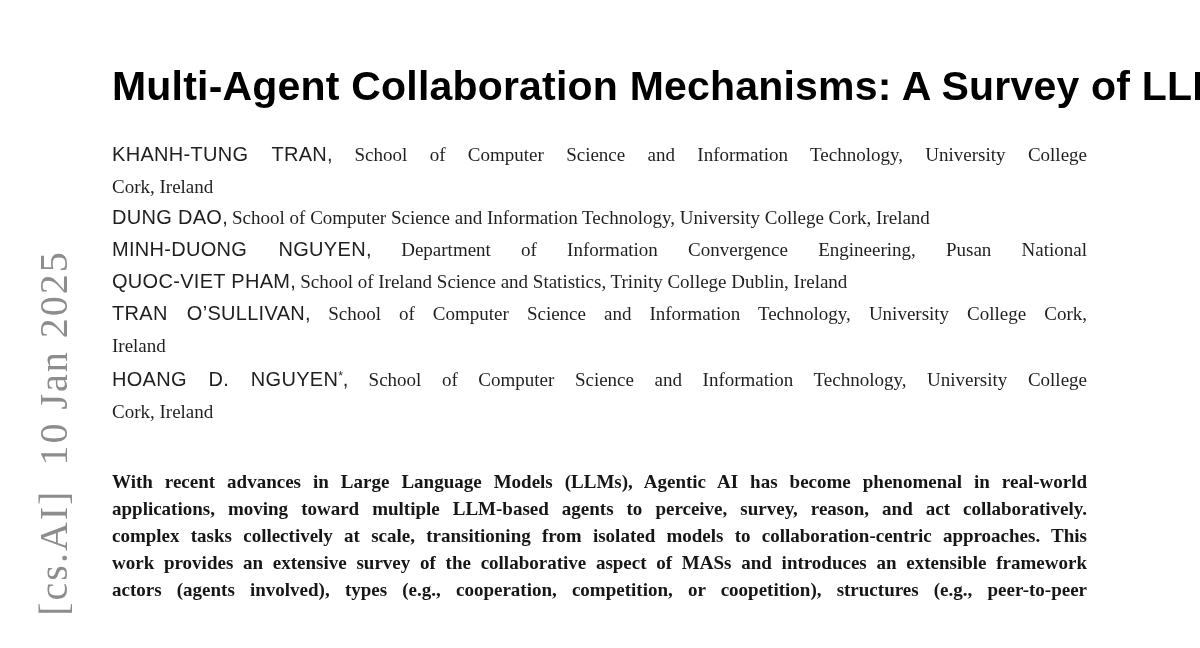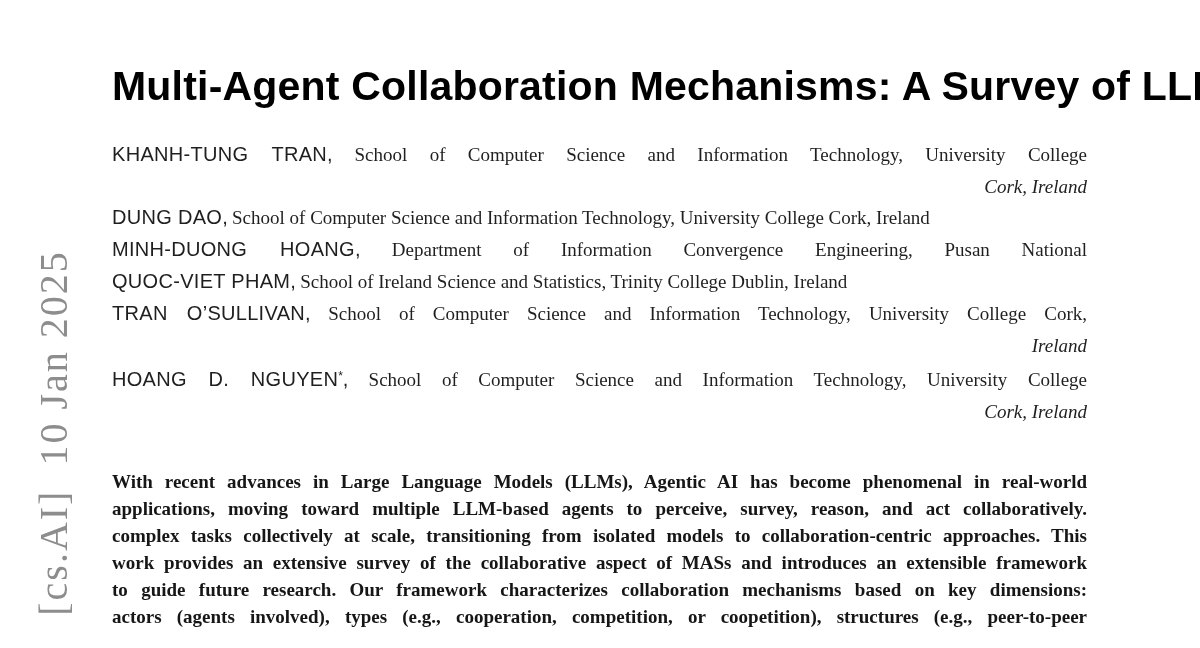--- a/index.html
+++ b/index.html
@@ -66,22 +66,21 @@
     font-family: "Liberation Sans", sans-serif;
     font-size: 12px;
     color: #1f1f1f;
   }
   .author-aff {
     font-family: "Liberation Serif", serif;
     font-size: 19px;
     color: #1f1f1f;
   }
   .author-line2 {
-    text-align: right;
-    font-style: italic;
+    text-align: left;
   }
   .abstract {
     position: absolute;
     left: 112px;
     top: 468px;
     width: 975px;
     font-family: "Liberation Serif", serif;
     font-size: 19px;
     line-height: 27px;
     color: #161616;
@@ -103,37 +102,36 @@
 
   <div class="authors" id="author-block">
       <div class="author-entry">
         <div class="author-line1 wrapped"><span class="author-name">KHANH-TUNG TRAN</span><span class="author-name">,</span> <span class="author-aff">School of Computer Science and Information Technology, University College</span></div>
         <div class="author-line2 author-aff">Cork, Ireland</div>
       </div>
       <div class="author-entry">
         <div class="author-line1"><span class="author-name">DUNG DAO</span><span class="author-name">,</span> <span class="author-aff">School of Computer Science and Information Technology, University College Cork, Ireland</span></div>
       </div>
       <div class="author-entry">
-        <div class="author-line1 wrapped"><span class="author-name">MINH-DUONG HOANG</span><span class="author-name">,</span> <span class="author-aff">Department of Information Convergence Engineering, Pusan National</span></div>
+        <div class="author-line1 wrapped"><span class="author-name">MINH-DUONG NGUYEN</span><span class="author-name">,</span> <span class="author-aff">Department of Information Convergence Engineering, Pusan National</span></div>
       </div>
       <div class="author-entry">
         <div class="author-line1"><span class="author-name">QUOC-VIET PHAM</span><span class="author-name">,</span> <span class="author-aff">School of Ireland Science and Statistics, Trinity College Dublin, Ireland</span></div>
       </div>
       <div class="author-entry">
         <div class="author-line1 wrapped"><span class="author-name">TRAN O’SULLIVAN</span><span class="author-name">,</span> <span class="author-aff">School of Computer Science and Information Technology, University College Cork,</span></div>
         <div class="author-line2 author-aff">Ireland</div>
       </div>
       <div class="author-entry">
         <div class="author-line1 wrapped"><span class="author-name">HOANG D. NGUYEN</span><sup class="author-marker">*</sup><span class="author-name">,</span> <span class="author-aff">School of Computer Science and Information Technology, University College</span></div>
         <div class="author-line2 author-aff">Cork, Ireland</div>
       </div>
     </div>
 
   <div class="abstract" id="abstract-block">
       <div class="abstract-line">With recent advances in Large Language Models (LLMs), Agentic AI has become phenomenal in real-world</div>
       <div class="abstract-line">applications, moving toward multiple LLM-based agents to perceive, survey, reason, and act collaboratively.</div>
       <div class="abstract-line">complex tasks collectively at scale, transitioning from isolated models to collaboration-centric approaches. This</div>
       <div class="abstract-line">work provides an extensive survey of the collaborative aspect of MASs and introduces an extensible framework</div>
-      <div class="abstract-line">to guide future research. Our framework characterizes collaboration mechanisms based on key dimensions:</div>
       <div class="abstract-line">actors (agents involved), types (e.g., cooperation, competition, or coopetition), structures (e.g., peer-to-peer</div>
     </div>
 
 </div>
 
 </body></html>

